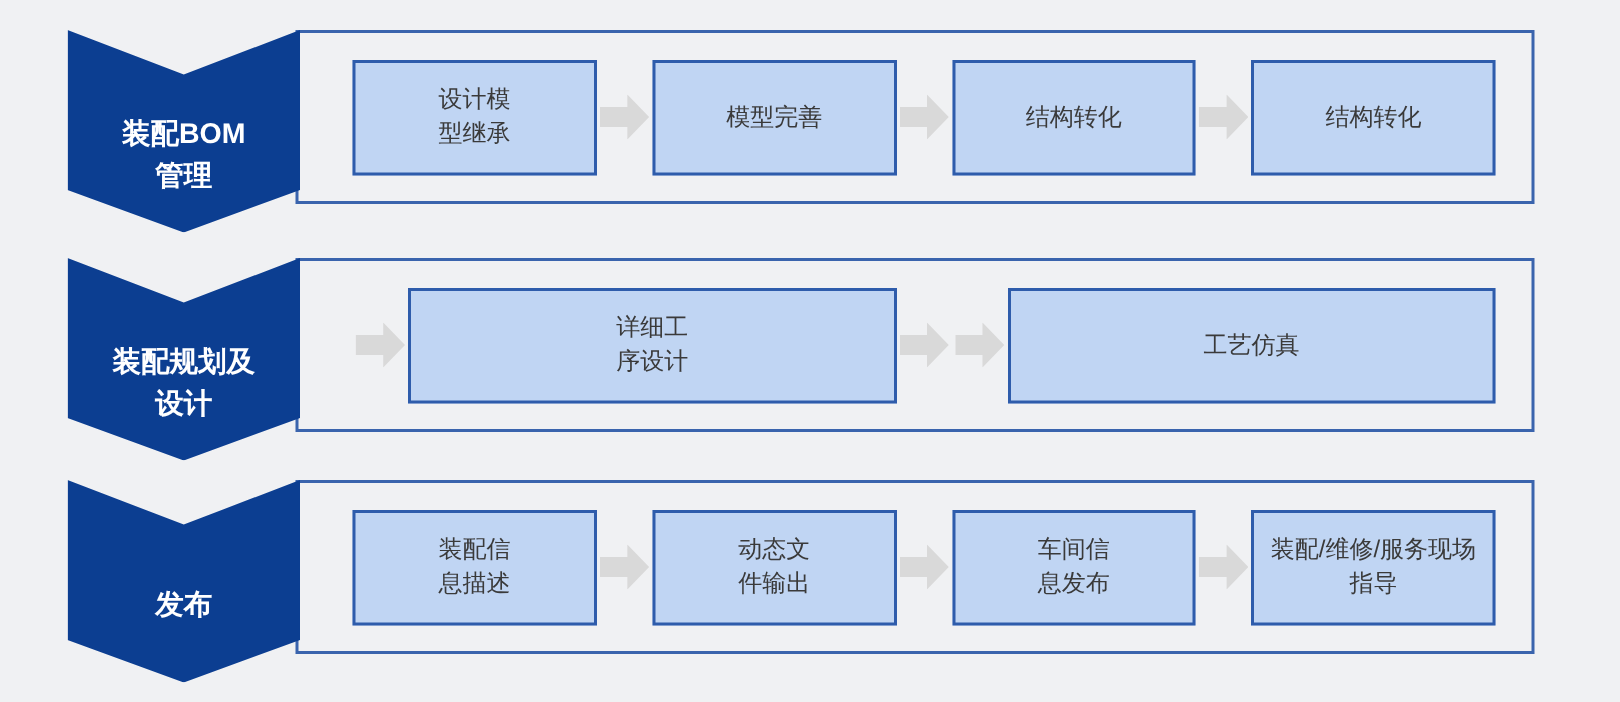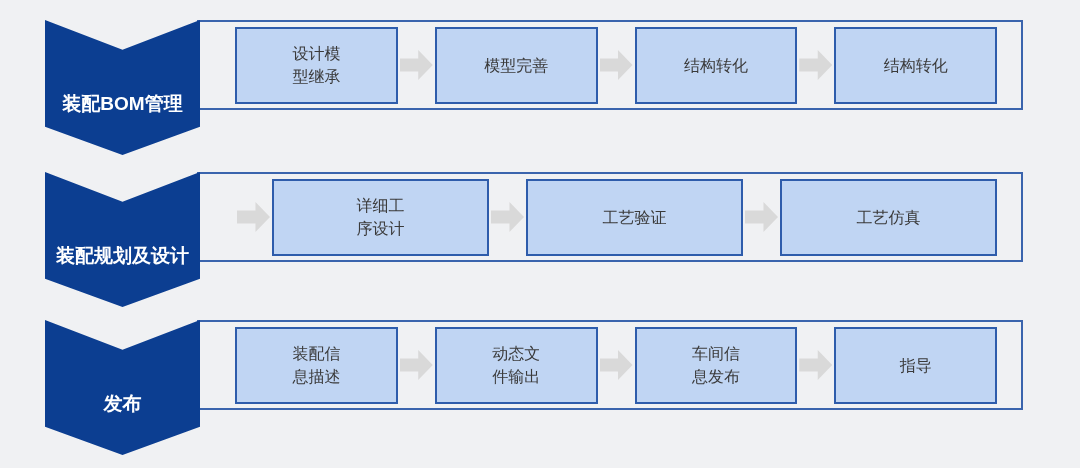--- a/index.html
+++ b/index.html
@@ -9,21 +9,21 @@
     background:#f0f1f3;
     overflow:hidden;
     font-family:"Liberation Sans",sans-serif;
   }
   .row{position:absolute;left:0;width:1080px;height:135px;}
   .row-1{top:20px;}
   .row-2{top:172px;}
   .row-3{top:320px;}
   .container{
     position:absolute;left:197px;top:0;
-    width:826px;height:90px;
+    width:826px;height:116px;
     border:2px solid #3a64ad;
     box-sizing:border-box;
     display:flex;align-items:center;
     padding:0 24px 0 36px;
   }
   .step{
     flex:1 1 0;
     height:77px;
     background:#c0d5f3;
     border:2px solid #2e5cab;
@@ -43,21 +43,21 @@
     clip-path:polygon(0 28%,56% 28%,56% 0,100% 50%,56% 100%,56% 72%,0 72%);
   }
   .banner{
     position:absolute;left:45px;top:0;
     width:155px;height:135px;
     background:#0c3e91;
     clip-path:polygon(0 0,50% 22%,100% 0,100% 79%,50% 100%,0 79%);
     color:#ffffff;
     font-weight:bold;
     font-size:19px;line-height:28px;
-    display:flex;flex-direction:row;
+    display:flex;flex-direction:column;
     align-items:center;justify-content:center;
     text-align:center;
     padding-top:32px;
     box-sizing:border-box;
   }
   .banner span{display:block;white-space:nowrap;}
 </style>
 </head>
 <body>
 
@@ -90,24 +90,20 @@
 </div>
 
 <div class="row row-2">
   <div class="container">
     <div class="arrow"></div>
     <div class="step">
       <span>详细工</span>
       <span>序设计</span>
     </div>
     <div class="arrow"></div>
-    <div class="step">
-      <span>工艺验证</span>
-      <span></span>
-    </div>
     <div class="arrow"></div>
     <div class="step">
       <span>工艺仿真</span>
       <span></span>
     </div>
   </div>
   <div class="banner">
     <span>装配规划及</span>
     <span>设计</span>
   </div>
@@ -124,19 +120,20 @@
       <span>动态文</span>
       <span>件输出</span>
     </div>
     <div class="arrow"></div>
     <div class="step">
       <span>车间信</span>
       <span>息发布</span>
     </div>
     <div class="arrow"></div>
     <div class="step">
+      <span>装配/维修/服务现场</span>
       <span>指导</span>
     </div>
   </div>
   <div class="banner">
     <span>发布</span>
   </div>
 </div>
 
 </body></html>

